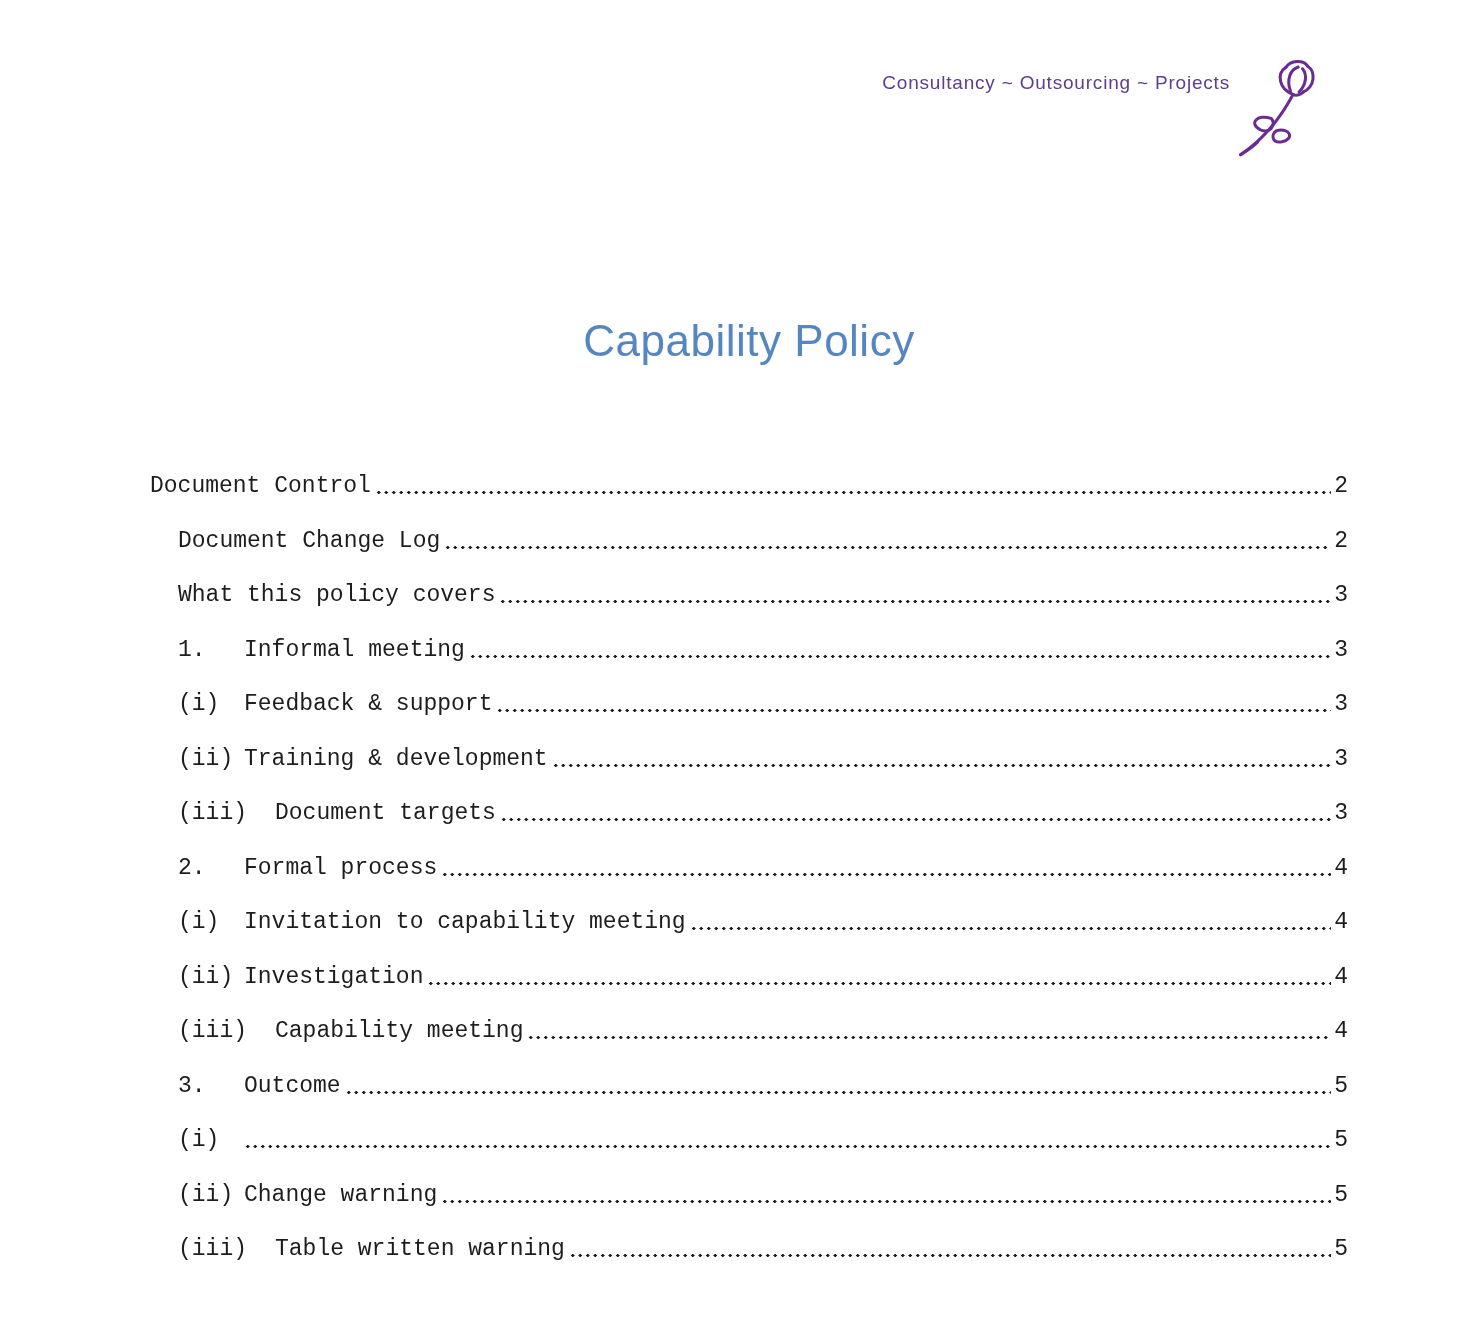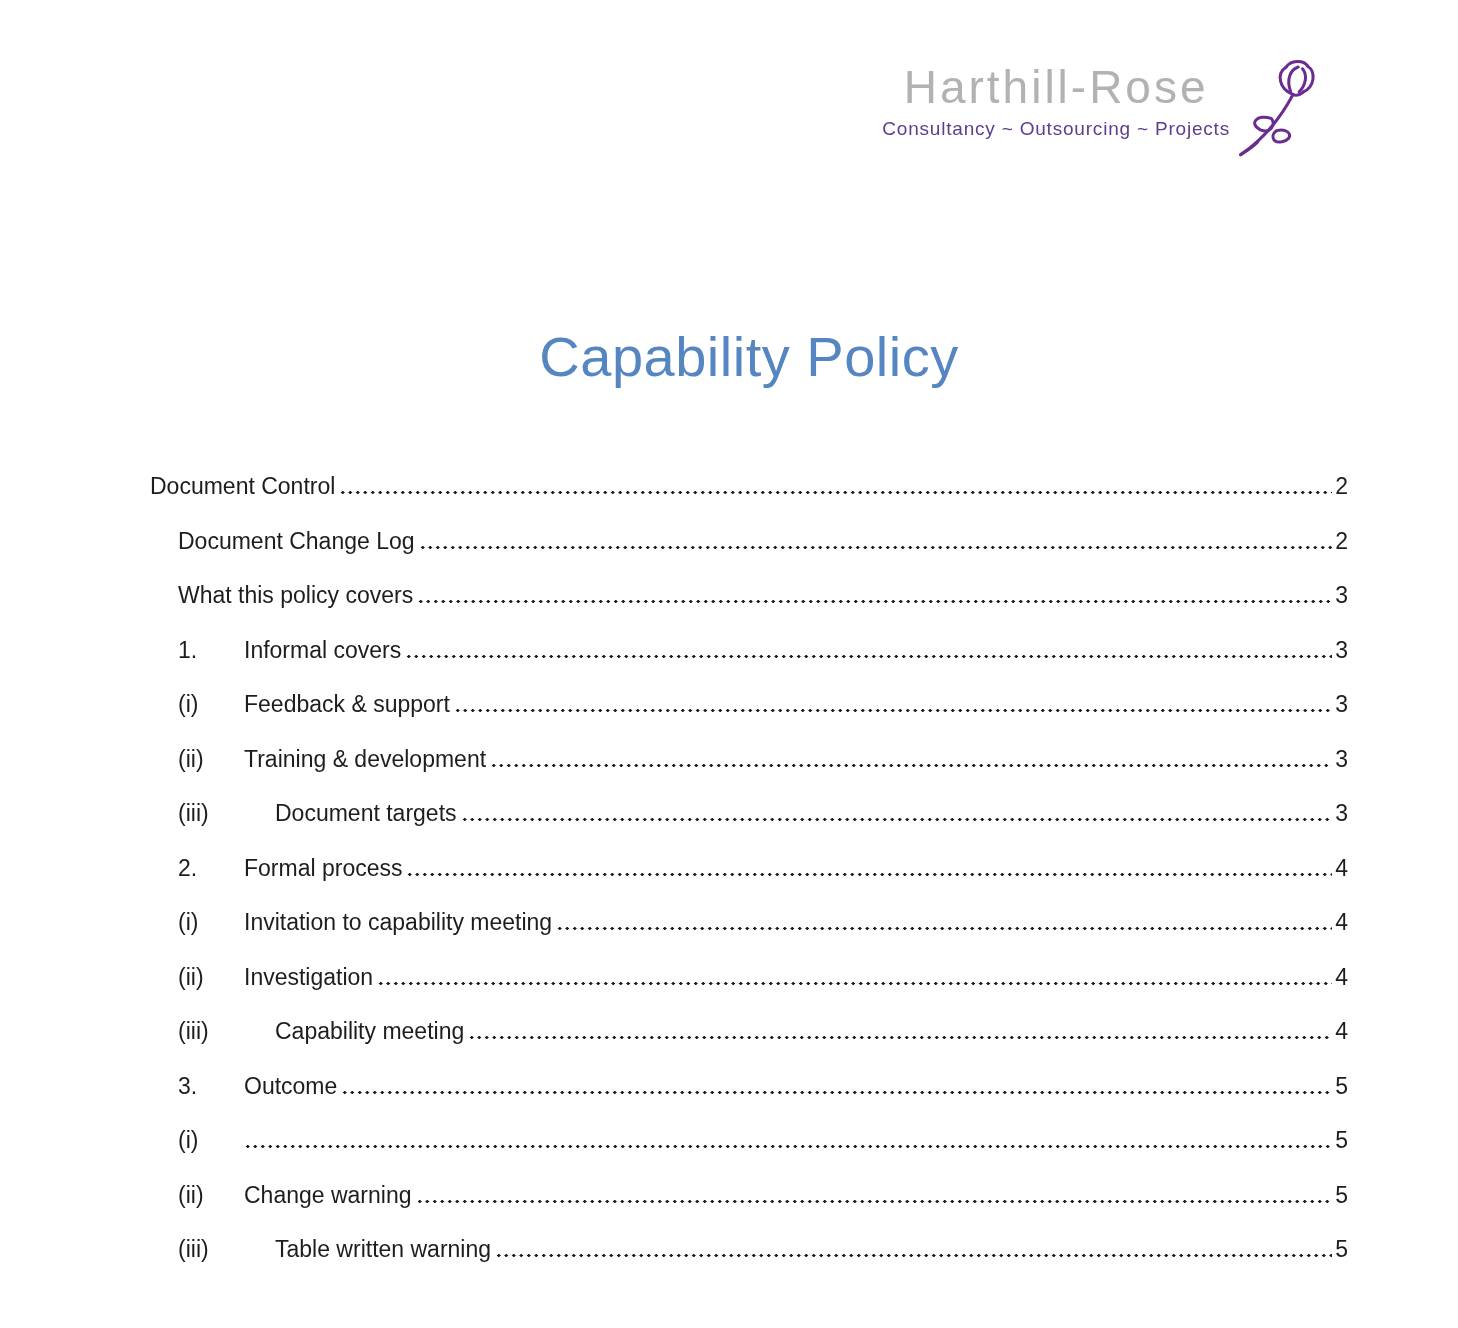--- a/index.html
+++ b/index.html
@@ -57,21 +57,21 @@
     margin-left:2px;
   }
 
   
   .doc-title{
     position:absolute;
     top:288px;
     left:150px;
     right:110px;
     text-align:center;
-    font-size:56px;
+    font-size:44px;
     font-weight:400;
     letter-spacing:0.5px;
     color:var(--title-blue);
     line-height:1.1;
     white-space:nowrap;
   }
 
   
   .toc-heading{
     position:absolute;
@@ -80,20 +80,21 @@
     font-size:35px;
     font-weight:500;
     color:var(--toc-heading-blue);
     line-height:1.2;
   }
   .toc-list{
     position:absolute;
     top:474px;
     left:150px;
     right:110px;
+    font-family:Liberation Mono, monospace;
   }
   .toc-row{
     display:flex;
     align-items:baseline;
     font-size:23px;
     line-height:25px;
     margin-bottom:29.5px;
     cursor:pointer;
   }
   .toc-row.lvl1{margin-left:28px;}
@@ -124,21 +125,20 @@
     white-space:nowrap;
   }
 </style>
 </head>
 <body>
 
 <div class="page">
 
   <div class="logo">
     <div class="logo-text">
-      <div class="logo-name">Harthill-Rose</div>
       <div class="logo-tagline">Consultancy ~ Outsourcing ~ Projects</div>
     </div>
     <svg class="rose" viewBox="0 0 100 120" fill="none" stroke="var(--rose-purple)" stroke-width="3.5" stroke-linecap="round" stroke-linejoin="round">
 
       <path d="M10 112 C 34 96, 56 70, 71 42"></path>
 
       <path d="M71 42 C 55 36, 51 18, 63 10"></path>
       <path d="M63 10 C 68 2, 83 1, 88 9"></path>
       <path d="M88 9 C 98 16, 96 33, 83 39"></path>
       <path d="M68 38 C 63 24, 68 13, 77 10"></path>
@@ -169,21 +169,21 @@
       <span class="toc-page">2</span>
     </div>
       <div class="toc-row lvl1">
       <span class="toc-label"></span>
       <span class="toc-title">What this policy covers</span>
       <span class="toc-dots"></span>
       <span class="toc-page">3</span>
     </div>
       <div class="toc-row lvl1 has-num">
       <span class="toc-label">1.</span>
-      <span class="toc-title">Informal covers</span>
+      <span class="toc-title">Informal meeting</span>
       <span class="toc-dots"></span>
       <span class="toc-page">3</span>
     </div>
       <div class="toc-row lvl1 has-num">
       <span class="toc-label">(i)</span>
       <span class="toc-title">Feedback &amp; support</span>
       <span class="toc-dots"></span>
       <span class="toc-page">3</span>
     </div>
       <div class="toc-row lvl1 has-num">

